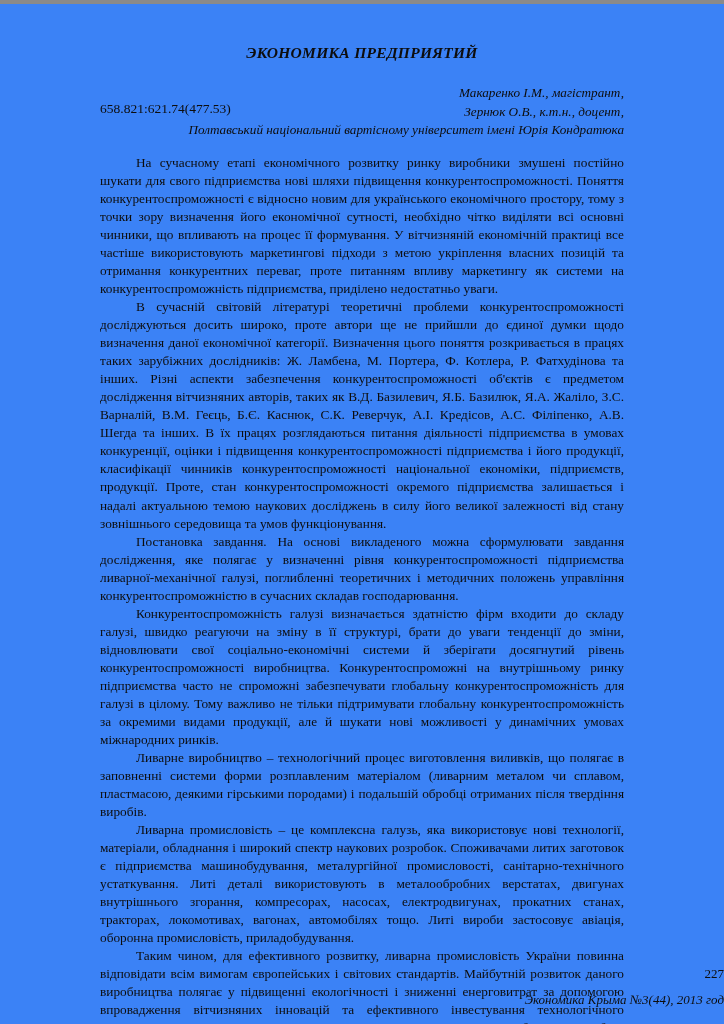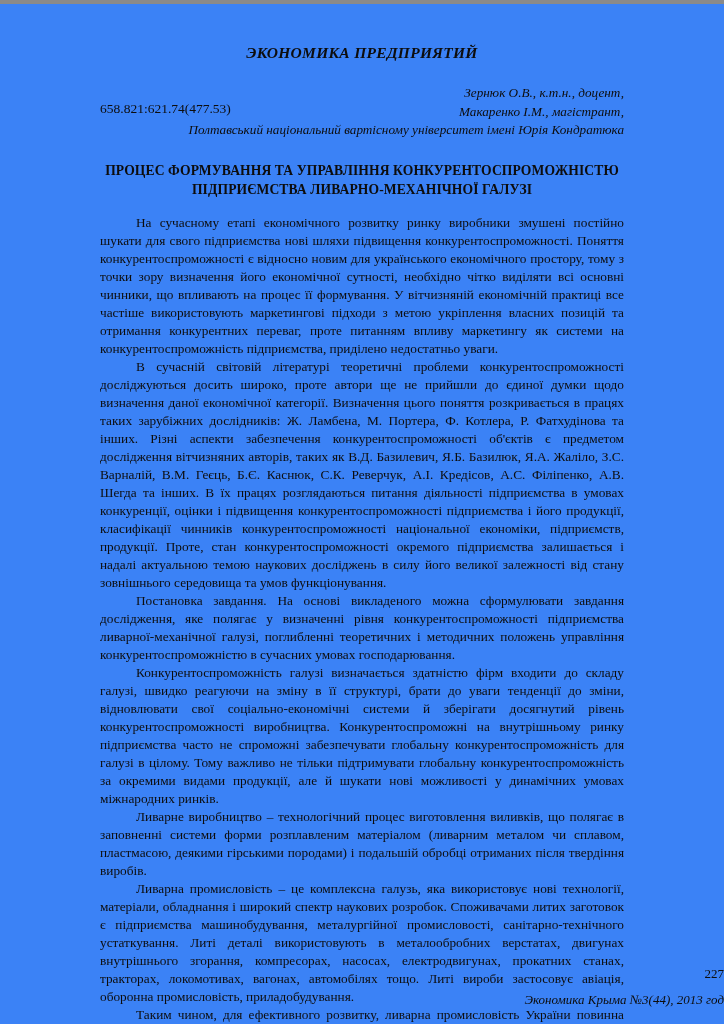--- a/index.html
+++ b/index.html
@@ -106,35 +106,31 @@
 <body>
 
 <div class="page">
   <div class="content">
 
     <div class="running-head">ЭКОНОМИКА ПРЕДПРИЯТИЙ</div>
 
     <div class="meta-block">
       <div class="udc">658.821:621.74(477.53)</div>
       <div class="authors">
+        <div>Макаренко І.М., магістрант,</div>
         <div>Зернюк О.В., к.т.н., доцент,</div>
-        <div>Макаренко І.М., магістрант,</div>
         <div class="affiliation">Полтавський національний вартісному університет  імені Юрія Кондратюка</div>
       </div>
     </div>
 
-    <div class="article-title">
-      <div>ПРОЦЕС ФОРМУВАННЯ ТА УПРАВЛІННЯ КОНКУРЕНТОСПРОМОЖНІСТЮ</div>
-      <div>ПІДПРИЄМСТВА ЛИВАРНО-МЕХАНІЧНОЇ ГАЛУЗІ</div>
-    </div>
 
     <div class="body-text">
       <p>На сучасному етапі економічного розвитку ринку виробники змушені постійно шукати для свого підприємства нові шляхи підвищення конкурентоспроможності. Поняття конкурентоспроможності є відносно новим для українського економічного простору, тому з точки зору визначення його економічної сутності, необхідно чітко виділяти всі основні чинники, що впливають на процес її формування. У вітчизняній економічній практиці все частіше використовують маркетингові підходи з метою укріплення власних позицій та отримання конкурентних переваг, проте питанням впливу маркетингу як системи на конкурентоспроможність підприємства, приділено недостатньо уваги.</p>
       <p>В сучасній світовій літературі теоретичні проблеми конкурентоспроможності досліджуються досить широко, проте автори ще не прийшли до єдиної думки щодо визначення даної економічної категорії. Визначення цього поняття розкривається в працях таких зарубіжних дослідників: Ж. Ламбена, М. Портера, Ф. Котлера, Р. Фатхудінова та інших. Різні аспекти забезпечення конкурентоспроможності об'єктів є предметом дослідження вітчизняних авторів, таких як В.Д. Базилевич, Я.Б. Базилюк, Я.А. Жаліло, З.С. Варналій, В.М. Геєць, Б.Є. Каснюк, С.К. Реверчук, А.І. Кредісов, А.С. Філіпенко, А.В. Шегда та інших. В їх працях розглядаються питання діяльності підприємства в умовах конкуренції, оцінки і підвищення конкурентоспроможності підприємства і його продукції, класифікації чинників конкурентоспроможності національної економіки, підприємств, продукції. Проте, стан конкурентоспроможності окремого підприємства залишається і надалі актуальною темою наукових досліджень в силу його великої залежності від стану зовнішнього середовища та умов функціонування.</p>
-      <p>Постановка завдання. На основі викладеного можна сформулювати завдання дослідження, яке полягає у визначенні рівня конкурентоспроможності підприємства ливарної-механічної галузі, поглибленні теоретичних і методичних положень управління  конкурентоспроможністю в сучасних умовах господарювання.</p>
+      <p>Постановка завдання. На основі викладеного можна сформулювати завдання дослідження, яке полягає у визначенні рівня конкурентоспроможності підприємства ливарної-механічної галузі, поглибленні теоретичних і методичних положень управління  конкурентоспроможністю в сучасних складав господарювання.</p>
       <p>Конкурентоспроможність галузі визначається здатністю фірм входити до складу галузі, швидко реагуючи на зміну в її структурі, брати до уваги тенденції до зміни, відновлювати свої соціально-економічні системи й зберігати досягнутий рівень конкурентоспроможності виробництва. Конкурентоспроможні на внутрішньому ринку підприємства часто не спроможні забезпечувати глобальну конкурентоспроможність для галузі в цілому. Тому важливо не тільки підтримувати глобальну конкурентоспроможність за окремими видами продукції, але й шукати нові можливості у динамічних умовах міжнародних ринків.</p>
       <p>Ливарне виробництво – технологічний процес виготовлення виливків, що полягає в заповненні системи форми розплавленим матеріалом (ливарним металом чи сплавом, пластмасою, деякими гірськими породами) і подальшій обробці отриманих після твердіння виробів.</p>
       <p>Ливарна промисловість – це комплексна галузь, яка використовує нові технології, матеріали, обладнання і широкий спектр наукових розробок. Споживачами литих заготовок є підприємства машинобудування, металургійної промисловості, санітарно-технічного устаткування. Литі деталі використовують в металообробних верстатах, двигунах внутрішнього згорання, компресорах, насосах, електродвигунах, прокатних станах, тракторах, локомотивах, вагонах, автомобілях тощо. Литі вироби застосовує авіація, оборонна промисловість, приладобудування.</p>
       <p>Таким чином, для ефективного розвитку, ливарна промисловість України повинна відповідати всім вимогам європейських і світових стандартів. Майбутній розвиток даного виробництва полягає у підвищенні екологічності і зниженні енерговитрат за допомогою впровадження вітчизняних інновацій та ефективного інвестування технологічного переоснащення підприємств. Вітчизняне ливарне виробництво буде конкурентоспроможним тоді, коли національні підприємства будуть виготовляти високоякісні товари, що задовольнять як зовнішніх, так і внутрішніх споживачів й успішно реалізовувати їх як на внутрішніх, так і на зовнішніх ринках. Обсяг виробництва і споживання ливарної продукції у світі у 2013 році складав біля 90 млн. тонн, що у вартісному вираженні відповідало Є 350 млрд. У світі розподілення ливарного виробництва є дуже</p>
     </div>
 
   </div>
 
   <div class="page-number" style="left:0; padding-right:100px;">227</div>
 

